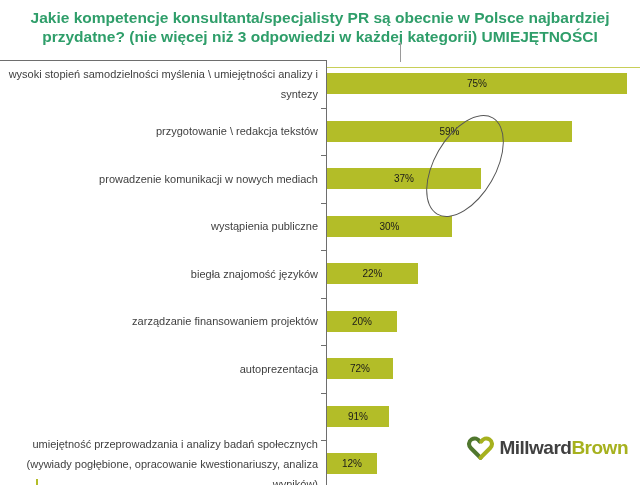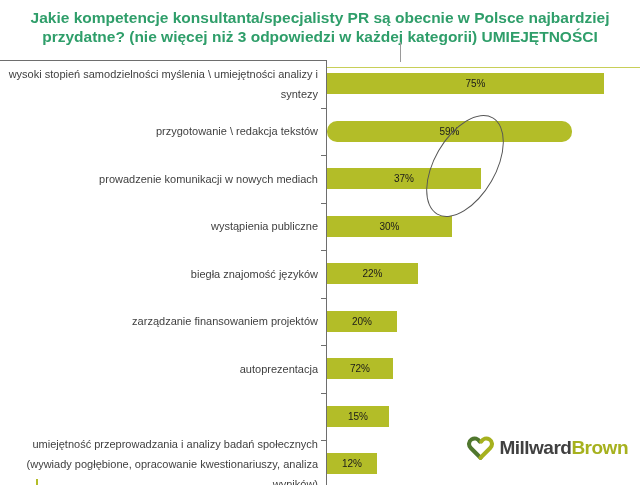--- a/index.html
+++ b/index.html
@@ -44,27 +44,27 @@
     <div>przydatne? (nie więcej niż 3 odpowiedzi w każdej kategorii) UMIEJĘTNOŚCI</div>
   </div>
 
   <div class="chart">
     <div class="axis-top-left"></div>
     <div class="plot-top-olive"></div>
     <div class="axis-v"></div>
     <div id="rows">
         <div class="row" style="top: 0px; height: 47.5px;">
           <div class="cat-label">wysoki stopień samodzielności myślenia \ umiejętności analizy i syntezy</div>
-          <div class="bar" style="top: 13.25px; width: 257px; background: rgb(179, 189, 40); padding-left: 20px;">
+          <div class="bar" style="top: 13.25px; width: 300px; background: rgb(179, 189, 40);">
             <span class="bar-label">75%</span>
           </div>
         </div>
         <div class="row" style="top: 47.5px; height: 47.5px;">
           <div class="cat-label">przygotowanie \ redakcja tekstów</div>
-          <div class="bar" style="top: 13.25px; width: 245px; background: rgb(179, 189, 40); border-radius: 10px;">
+          <div class="bar" style="top: 13.25px; width: 245px; background: rgb(179, 189, 40);">
             <span class="bar-label">59%</span>
           </div>
         </div>
         <div class="row" style="top: 95px; height: 47.5px;">
           <div class="cat-label">prowadzenie komunikacji w nowych mediach</div>
           <div class="bar" style="top: 13.25px; width: 154px; background: rgb(179, 189, 40);">
             <span class="bar-label">37%</span>
           </div>
         </div>
         <div class="row" style="top: 142.5px; height: 47.5px;">
@@ -86,21 +86,21 @@
           </div>
         </div>
         <div class="row" style="top: 285px; height: 47.5px;">
           <div class="cat-label">autoprezentacja</div>
           <div class="bar" style="top: 13.25px; width: 66px; background: rgb(179, 189, 40);">
             <span class="bar-label">72%</span>
           </div>
         </div>
         <div class="row" style="top: 332.5px; height: 47.5px;">
           <div class="bar" style="top: 13.25px; width: 62px; background: rgb(179, 189, 40);">
-            <span class="bar-label">15%</span>
+            <span class="bar-label">91%</span>
           </div>
         </div>
         <div class="row" style="top: 380px; height: 47.5px;">
           <div class="cat-label">umiejętność przeprowadzania i analizy badań społecznych (wywiady pogłębione, opracowanie kwestionariuszy, analiza wyników)</div>
           <div class="bar" style="top: 13.25px; width: 50px; background: rgb(179, 189, 40);">
             <span class="bar-label">12%</span>
           </div>
         </div>
       </div>
     <div id="ticks">

